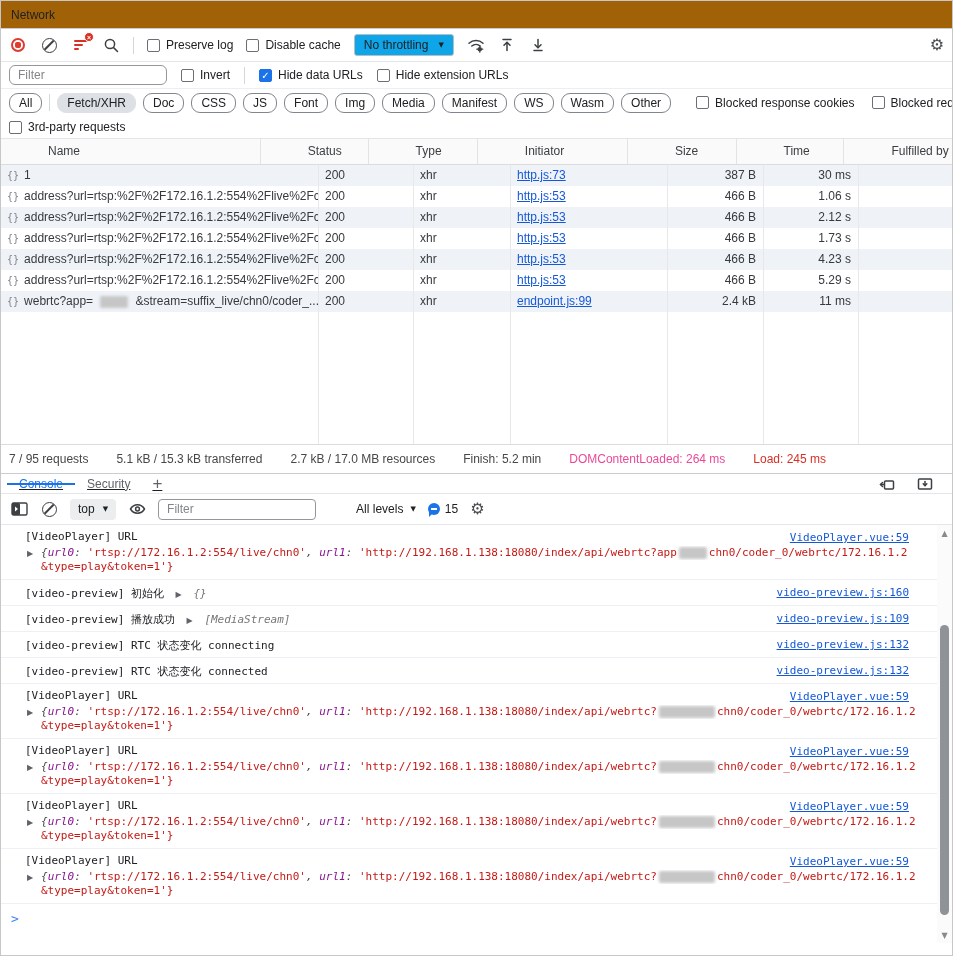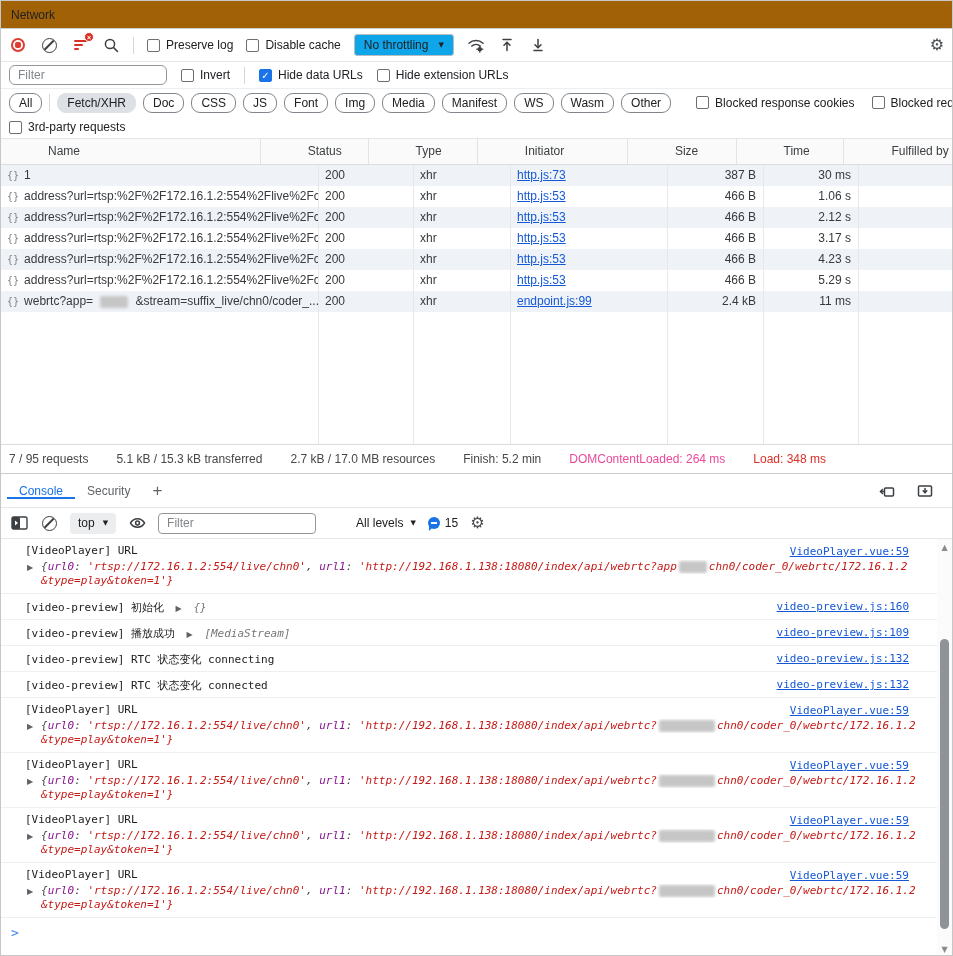--- a/index.html
+++ b/index.html
@@ -70,22 +70,22 @@
   .xhr-ico { font-family: "DejaVu Sans Mono", monospace; font-size: 10px; color: #80868b; flex: none; }
   .ilink { color: #1558d6; text-decoration: underline; cursor: pointer; }
   .redact { display: inline-block; vertical-align: middle; height: 12px; background: #c6c6c6;
     border-radius: 2px; filter: blur(1.5px); margin: 0 2px; }
   .rw52 { width: 52px; } .rw28 { width: 28px; } .rw56 { width: 56px; }
   
   .summary { height: 29px; border-top: 1px solid #dadce0; display: flex; align-items: center;
     gap: 28px; padding: 0 8px; color: #474747; white-space: nowrap; }
   .blue { color: #ec4899; } .red { color: #d93025; }
   
-  .drawer-tabs { height: 35px; border-top: 1px solid #c9ccd1; border-bottom: 1px solid #e4e7ea;
-    display: flex; align-items: center; padding: 8px 6px; }
+  .drawer-tabs { height: 21px; border-top: 1px solid #c9ccd1; border-bottom: 1px solid #e4e7ea;
+    display: flex; align-items: center; padding: 8px 6px; text-decoration: underline; }
   .dtab { padding: 0 12px; height: 100%; display: flex; align-items: center; color: #5f6368; cursor: pointer; }
   .dtab.active { color: #1a73e8; box-shadow: inset 0 -2px 0 #1a73e8; }
   .plus { font-size: 17px; color: #5f6368; padding: 0 10px; cursor: pointer; }
   .d-icons { margin-left: auto; display: flex; gap: 20px; margin-right: 12px; }
   
   .con-toolbar { height: 31px; border-bottom: 1px solid #e4e7ea; display: flex; align-items: center;
     gap: 12px; padding: 0 9px; }
   .ctx { height: 21px; background: #ebedef; border-radius: 4px; display: inline-flex; align-items: center;
     gap: 8px; padding: 0 8px; cursor: pointer; }
   .con-input { width: 158px; height: 21px; border: 1px solid #94979a; border-radius: 4px; padding: 0 8px;
@@ -105,21 +105,21 @@
   .cmsg.vp { height: 55px; padding: 5px 0 0 24px; overflow: hidden; }
   .srclink { position: absolute; right: 28px; top: 6px; color: #1558d6; text-decoration: underline;
     cursor: pointer; font-size: 11px; }
   .objline { position: relative; margin-top: 3px; padding-left: 16px; padding-right: 34px;
     line-height: 14px; white-space: nowrap; overflow: hidden; }
   .objwrap { padding-left: 16px; line-height: 14px; }
   .tri { font-family: "DejaVu Sans", sans-serif; font-size: 8px; color: #5f6368; cursor: pointer; }
   .objline .tri { position: absolute; left: 2px; top: 1px; }
   .obj { font-style: italic; color: #474747; }
   .k { color: #881391; font-style: italic; }
-  .s { color: #c41a16; font-style: italic; }
+  .s { color: #c41a16; }
   .pv { font-style: italic; color: #767676; }
   .inline-tri { margin: 0 5px; }
   .prompt-row { padding: 7px 0 0 10px; font-family: "DejaVu Sans Mono", monospace; font-size: 13px;
     color: #4285f4; }
   
   .scrollbar { position: absolute; top: 0; right: 0; bottom: 0; width: 15px; background: #fbfbfb; }
   .sb-arrow { position: absolute; left: 0; width: 15px; text-align: center;
     font-family: "DejaVu Sans", sans-serif; font-size: 8px; color: #8a8a8a; cursor: pointer; }
   .sb-up { top: 4px; } .sb-down { bottom: 3px; }
   .sb-thumb { position: absolute; left: 3px; width: 9px; top: 100px; height: 290px;
@@ -301,21 +301,21 @@
     </div>
     <div class="net-row">
       <span class="cell w0 name-cell">
           <span class="xhr-ico">{}</span>
           <span>address?url=rtsp:%2F%2F172.16.1.2:554%2Flive%2Fc...</span>
         </span>
       <span class="cell w1">200</span>
       <span class="cell w2">xhr</span>
       <span class="cell w3"><span class="ilink">http.js:53</span></span>
       <span class="cell w4 num">466 B</span>
-      <span class="cell w5 num">3.17 s</span>
+      <span class="cell w5 num">1.73 s</span>
       <span class="cell w6"></span>
     </div>
     <div class="net-row odd">
       <span class="cell w0 name-cell">
           <span class="xhr-ico">{}</span>
           <span>address?url=rtsp:%2F%2F172.16.1.2:554%2Flive%2Fc...</span>
         </span>
       <span class="cell w1">200</span>
       <span class="cell w2">xhr</span>
       <span class="cell w3"><span class="ilink">http.js:53</span></span>
@@ -350,21 +350,21 @@
       <span class="cell w6"></span>
     </div>
   </div>
 
   <div class="summary">
     <span>7 / 95 requests</span>
     <span>5.1 kB / 15.3 kB transferred</span>
     <span>2.7 kB / 17.0 MB resources</span>
     <span>Finish: 5.2 min</span>
     <span class="blue">DOMContentLoaded: 264 ms</span>
-    <span class="red">Load: 348 ms</span>
+    <span class="red">Load: 245 ms</span>
   </div>
 
   <div class="drawer-tabs">
     <span class="dtab active">Console</span>
     <span class="dtab">Security</span>
     <span class="plus">+</span>
     <span class="d-icons">
       <span class="ibtn">
         <svg class="ic" width="16" height="16" viewBox="0 0 16 16">
             <rect x="5.5" y="5" width="9" height="8" rx="1"></rect>

